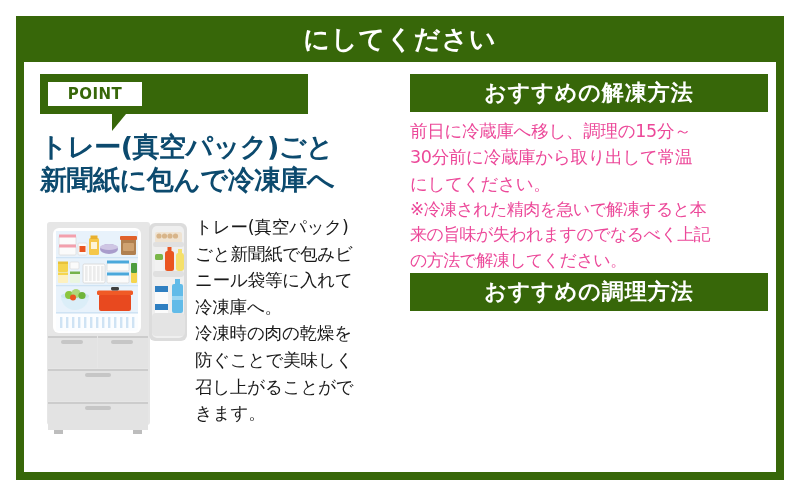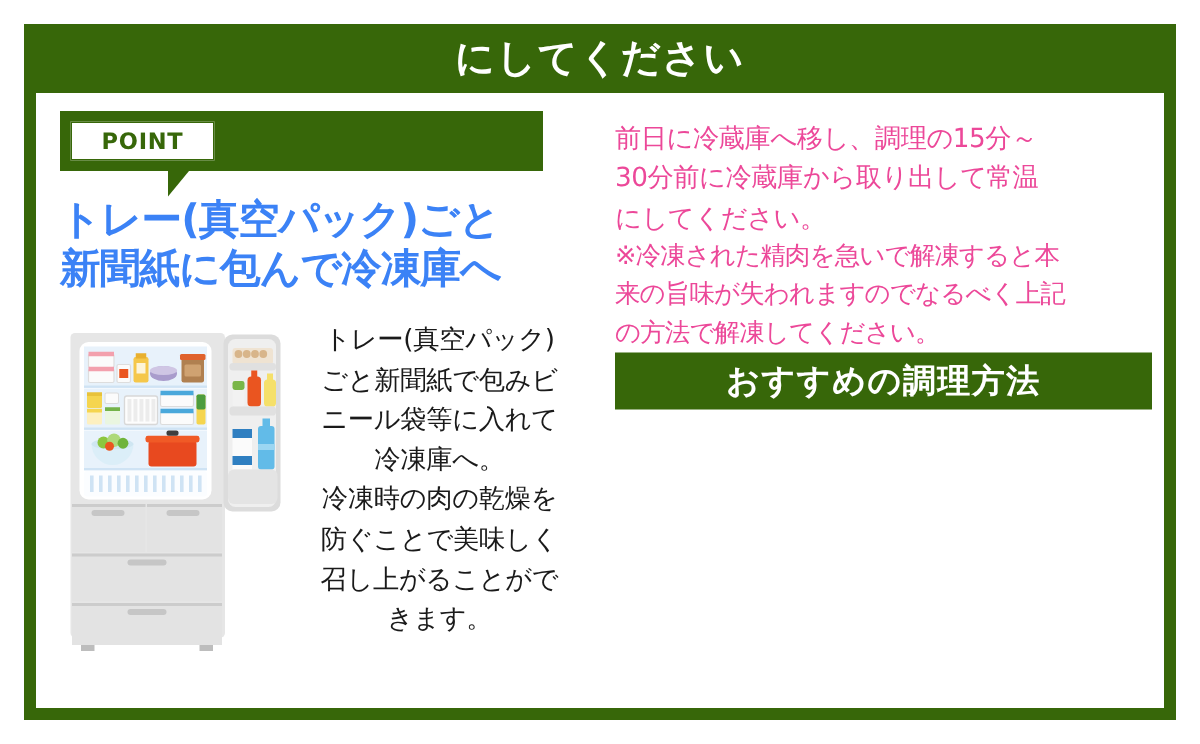--- a/index.html
+++ b/index.html
@@ -26,55 +26,54 @@
   .header-title{
     color:#ffffff;font-size:26px;font-weight:bold;letter-spacing:1px;
     line-height:1;
   }
 
   
   .left-col{
     position:absolute;left:40px;top:74px;width:350px;height:390px;
   }
   .bubble{
-    position:relative;width:322px;height:40px;background:#376709;
+    position:relative;width:268px;height:40px;background:#376709;
     display:flex;align-items:center;
   }
   .bubble-tail{
     position:absolute;left:72px;top:40px;width:0;height:0;
     border-left:14px solid #376709;
     border-bottom:17px solid transparent;
   }
   .point-badge{
     margin-left:7px;width:96px;height:26px;background:#ffffff;
     border:1.5px solid #376709;box-sizing:border-box;
     display:flex;align-items:center;justify-content:center;
   }
   .point-badge span{
     color:#376709;font-size:15px;font-weight:bold;letter-spacing:0.5px;
   }
   .bubble-title{
     margin-left:14px;color:#ffffff;font-size:23px;font-weight:bold;
     letter-spacing:1px;
   }
   .lead{
-    margin-top:16px;color:#3b82f6;font-size:27px;font-weight:bold;
+    margin-top:16px;color:#0c4a6e;font-size:27px;font-weight:bold;
     line-height:1.24;letter-spacing:-0.5px;white-space:pre-line;
   }
   .left-body-wrap{
     position:absolute;left:0;top:142px;width:350px;
   }
   .fridge-wrap{
     position:absolute;left:5px;top:0px;width:150px;height:222px;
   }
   .left-text{
     position:absolute;left:155px;top:-2px;width:196px;
     color:#1a1a1a;font-size:17.5px;line-height:1.52;white-space:pre-line;
     letter-spacing:-0.2px;
-    text-align:center;
   }
 
   
   .right-col{
     position:absolute;left:410px;top:74px;width:360px;
   }
   .sec-head{
     width:358px;height:38px;background:#376709;
     display:flex;align-items:center;justify-content:center;
   }
@@ -252,20 +251,23 @@
 冷凍庫へ。
 冷凍時の肉の乾燥を
 防ぐことで美味しく
 召し上がることがで
 きます。</div>
     </div>
   </div>
 
   <div class="right-col">
 
+    <div class="sec-head">
+      <span>おすすめの解凍方法</span>
+    </div>
     <div class="sec-body">前日に冷蔵庫へ移し、調理の15分～
 30分前に冷蔵庫から取り出して常温
 にしてください。</div>
     <div class="sec-note">※冷凍された精肉を急いで解凍すると本
 来の旨味が失われますのでなるべく上記
 の方法で解凍してください。</div>
 
     <div class="sec-head sec2">
       <span>おすすめの調理方法</span>
     </div>

